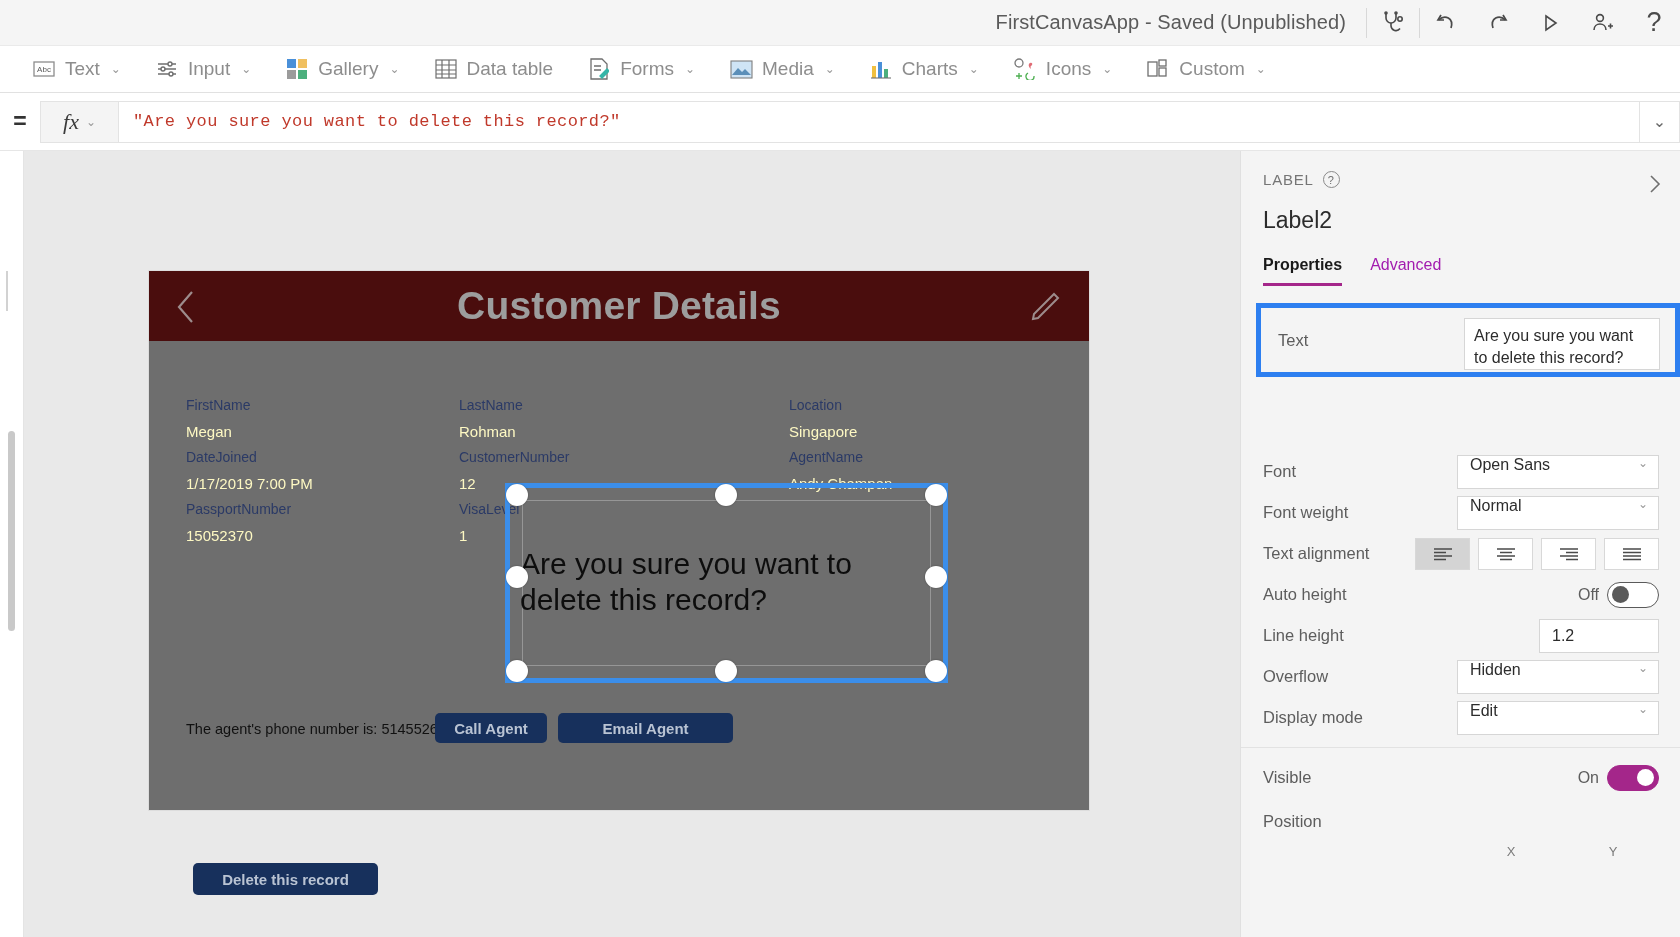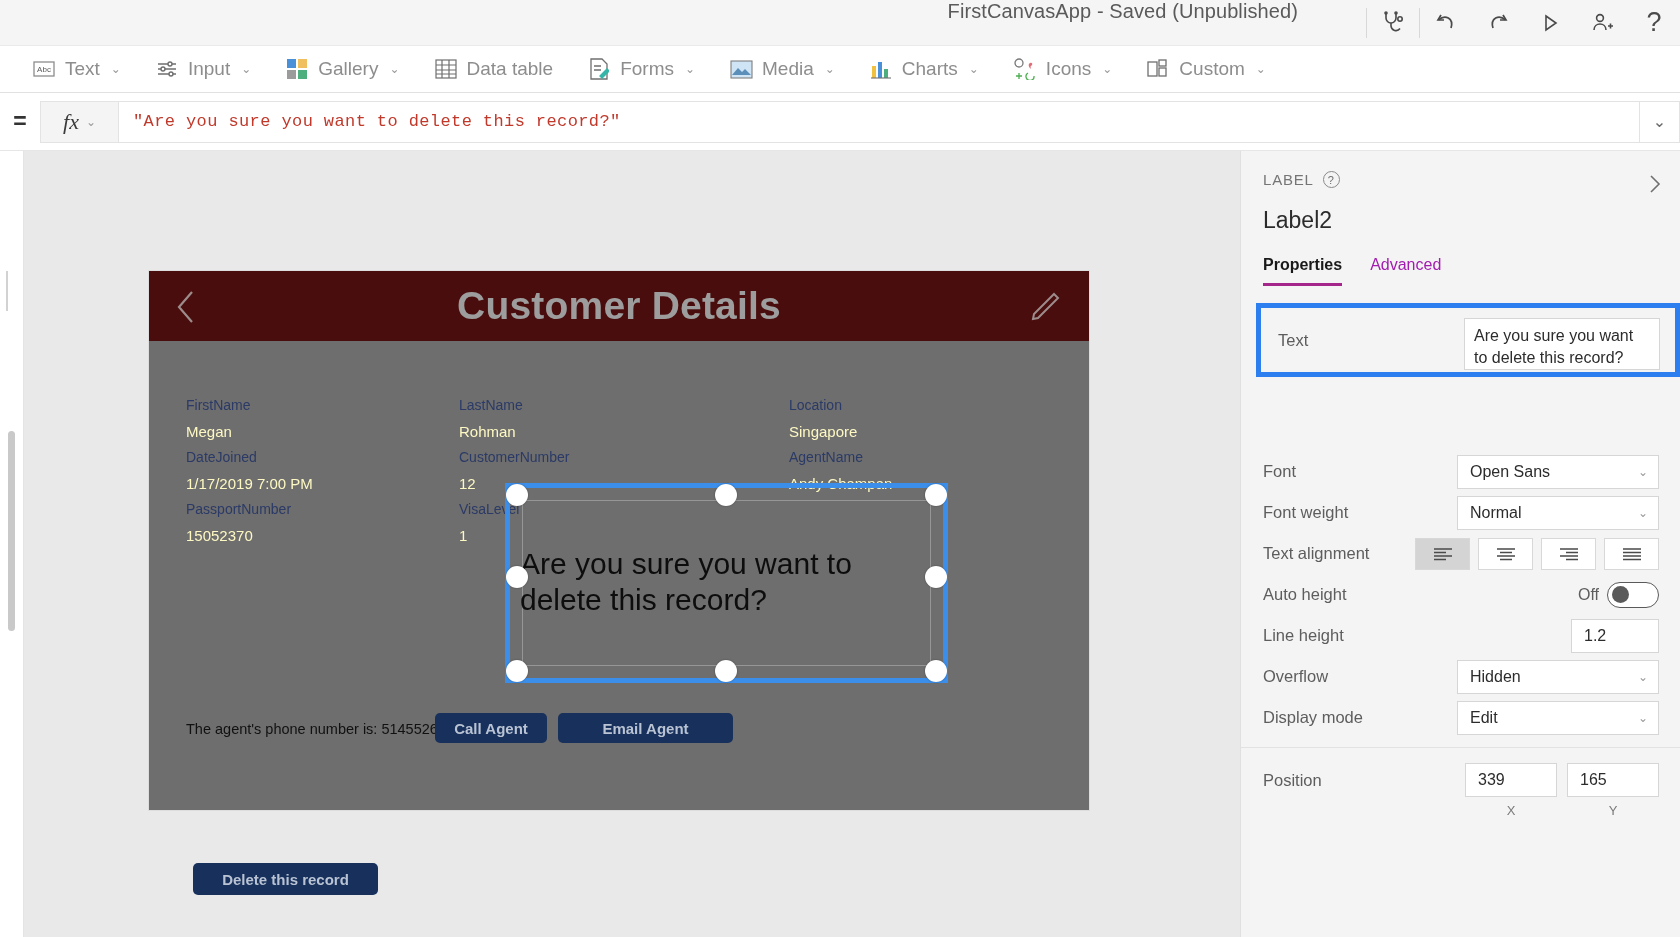--- a/index.html
+++ b/index.html
@@ -8,21 +8,21 @@
     font-family: "Liberation Sans", sans-serif;
     background: #ffffff;
     overflow: hidden;
   }
   body { position: relative; }
 
   
   #topbar {
     position: absolute; left: 0; top: 0; width: 1680px; height: 45px;
     background: #f5f5f5;
-    display: flex; align-items: flex-start; justify-content: flex-end; gap: 48px;
+    display: flex; align-items: center; justify-content: flex-end;
   }
   #app-title {
     font-size: 20px; color: #5a5a5a; letter-spacing: .1px;
     padding-right: 20px;
   }
   .vsep { width: 1px; height: 30px; background: #d8d8d8; }
   .topicon {
     width: 52px; height: 45px; display: flex; align-items: center; justify-content: center;
     color: #4a4a4a;
   }
@@ -163,21 +163,21 @@
   }
   .plabel { font-size: 16.5px; color: #5d5d5d; flex: 1; }
   .ctrl-right { display: flex; align-items: center; gap: 8px; }
 
   .pinput {
     background: #fff; border: 1px solid #d6d6d6; height: 34px;
     font-size: 16px; color: #2c2c2c; display: flex; align-items: center; padding: 0 12px;
   }
   .pselect {
     background: #fff; border: 1px solid #d6d6d6; height: 34px; width: 202px;
-    font-size: 16px; color: #2c2c2c; display: flex; align-items: center;
+    font-size: 16px; color: #2c2c2c; display: flex; 
     padding: 0 10px 0 12px; justify-content: space-between; gap: 36px;
   }
 
   #text-row {
     position: absolute; left: 1256px; top: 303px; width: 424px; height: 74px;
     border: 5px solid #2d7ff0; background: #f4f4f4;
     display: flex; align-items: center; padding-left: 17px;
   }
   #text-row .plabel { font-size: 16.5px; color: #5d5d5d; }
   #text-value {
@@ -514,21 +514,21 @@
       <div class="ctrl-right">
         <span class="tgl-state">Off</span>
         <div class="toggle off">
             <span class="knob"></span>
           </div>
       </div>
     </div>
 
     <div class="prow">
       <span class="plabel">Line height</span>
-      <div class="pinput" style="width:88px;">
+      <div class="pinput" style="width:120px;">
         <span>1.2</span>
       </div>
     </div>
 
     <div class="prow">
       <span class="plabel">Overflow</span>
       <div class="pselect">
         <span>Hidden</span>
         <span class="caret">⌄</span>
       </div>
@@ -537,31 +537,32 @@
     <div class="prow">
       <span class="plabel">Display mode</span>
       <div class="pselect">
         <span>Edit</span>
         <span class="caret">⌄</span>
       </div>
     </div>
 
     <div class="divider"></div>
 
+    <div class="prow">
+      <span class="plabel">Visible</span>
+      <div class="ctrl-right">
+        <span class="tgl-state">On</span>
+        <div class="toggle on">
+            <span class="knob"></span>
+          </div>
+      </div>
+    </div>
 
     <div class="prow" style="height:46px;">
       <span class="plabel">Position</span>
-      <div class="ctrl-right" style="gap:10px;">
-        <div class="pinput" style="width:92px;">
-          <span>339</span>
-        </div>
-        <div class="pinput" style="width:92px;">
-          <span>165</span>
-        </div>
-      </div>
     </div>
     <div style="display:flex; justify-content:flex-end; padding-right:22px; gap:10px;">
       <div class="xylabel" style="width:92px;">X</div>
       <div class="xylabel" style="width:92px;">Y</div>
     </div>
 
   </div>
 
 </div>
 

